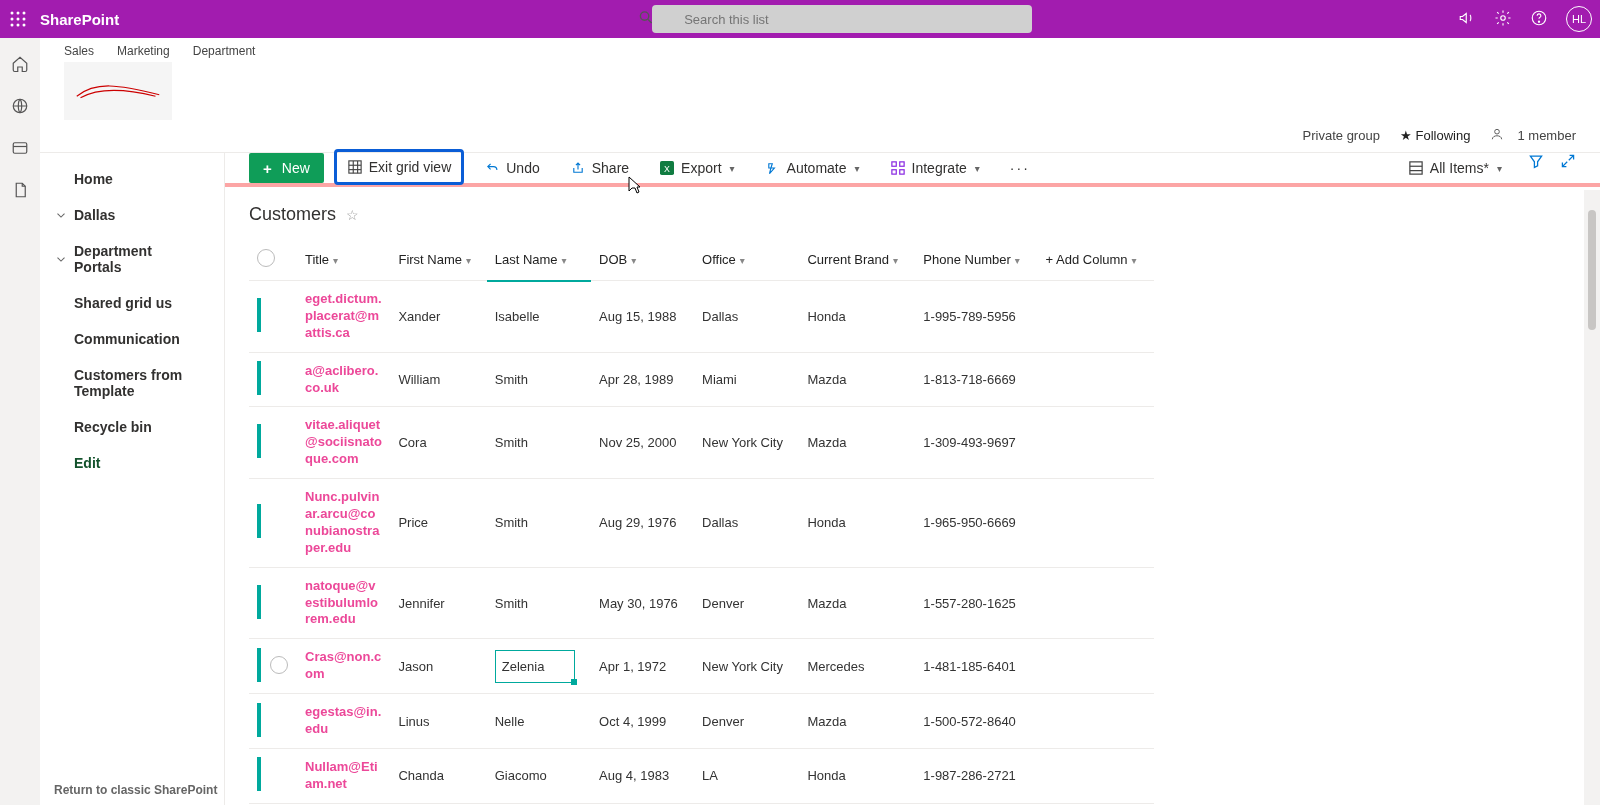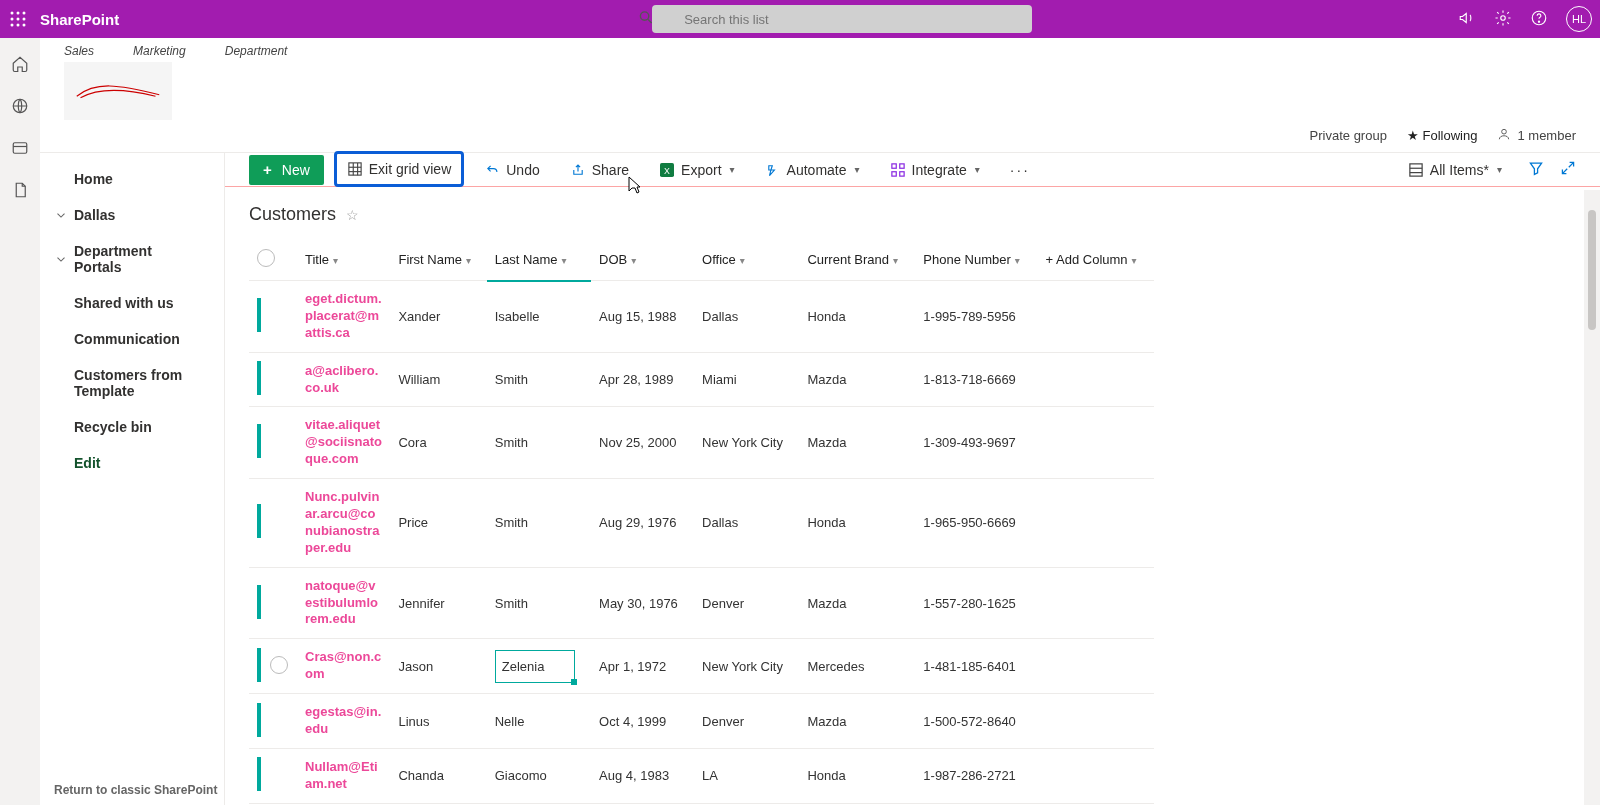--- a/index.html
+++ b/index.html
@@ -15,48 +15,48 @@
   .suite-bar .search-icon-inner { position: absolute; left: 8px; top: 50%; transform: translateY(-50%); color: #555; }
   .suite-bar .right { margin-left: auto; display: flex; align-items: center; gap: 18px; }
   .avatar-circle { width: 26px; height: 26px; border: 1px solid #fff; border-radius: 50%; display: flex; align-items: center; justify-content: center; font-size: 11px; }
 
   
   .left-rail { position: absolute; top: 38px; left: 0; width: 40px; height: calc(100% - 38px); background: #f3f2f1; display: flex; flex-direction: column; align-items: center; gap: 22px; padding-top: 16px; }
   .left-rail .rail-icon { width: 20px; height: 20px; color: #555; cursor: pointer; display:flex; align-items:center; justify-content:center; }
 
   
   .hub-header { position: absolute; top: 38px; left: 40px; right: 0; padding: 6px 24px 0 24px; border-bottom: 1px solid #edebe9; }
-  .hub-header .hub-links { display: flex; gap: 39px; font-size: 12px; color: #444; font-style: italic; }
+  .hub-header .hub-links { display: flex; gap: 23px; font-size: 12px; color: #444; }
   .hub-header .site-logo { width: 108px; height: 58px; margin-top: 4px; background: #f5f5f5; display: flex; align-items: center; justify-content: center; }
   .hub-header .site-logo svg { width: 90px; height: 24px; }
   .hub-header .right-info { position: absolute; right: 24px; bottom: 8px; display: flex; align-items: center; gap: 20px; font-size: 13px; color: #444; }
   .hub-header .right-info .follow { color: #222; display:flex; align-items:center; gap:4px; }
-  .hub-header .right-info .members { display:flex; align-items:center; gap:6px; }
+  .hub-header .right-info .members { display:flex; align-items:center; gap:13px; }
 
   
   .quick-launch { position: absolute; top: 153px; left: 40px; width: 185px; height: calc(100% - 153px); border-right: 1px solid #edebe9; padding: 8px 8px; font-weight: bold; }
   .quick-launch .nav-item { padding: 10px 14px 10px 26px; font-size: 14px; color: #323130; cursor: pointer; display:flex; align-items:center; gap:6px; }
   .quick-launch .nav-item.sub { padding-left: 26px; }
   .quick-launch .nav-item.chev { padding-left: 6px; }
   .quick-launch .nav-item.link { color: #14532d; }
   .quick-launch .return { position: absolute; bottom: 8px; left: 14px; font-size: 12px; color: #666; }
   .chev-icon { width:14px; height:14px; display:inline-flex; }
 
   
-  .command-bar { position: absolute; top: 153px; left: 225px; right: 0; height: 34px; display: flex; align-items: center; padding: 0 24px; gap: 10px; border-bottom: 1px solid #fca5a5; }
+  .command-bar { position: absolute; top: 153px; left: 225px; right: 0; height: 34px; display: flex; align-items: center; padding: 0 24px; gap: 10px; border-bottom: 4px solid #fca5a5; }
   .command-bar .btn { display: inline-flex; align-items: center; gap: 6px; height: 30px; padding: 0 10px; font-size: 14px; color: #323130; cursor: pointer; }
   .command-bar .btn.new { background: #0f9d58; color: #fff; border-radius: 2px; padding: 0 14px; }
   .command-bar .btn.new:before { content:"+"; font-weight:600; margin-right:4px; font-size:15px; }
   .command-bar .btn.exit { border: 3px solid #0a5dd6; border-radius: 4px; padding: 0 10px; height: 36px; margin-top:-2px; }
   .command-bar .btn .ico { width: 16px; height: 16px; display:inline-flex; align-items:center; justify-content:center; color:#444; }
   .command-bar .btn .ico.green{ color:#107c41; }
   .command-bar .btn .ico.blue{ color:#0078d4; }
   .command-bar .btn .ico.purple{ color:#8a2be2; }
   .command-bar .btn .chev-sm{ font-size:10px; color:#666; margin-left:2px; }
-  .command-bar .right-cmds { margin-left: auto; display: flex; align-items: center; gap: 16px; }
+  .command-bar .right-cmds { margin-left: auto; display: flex; align-items: flex-start; gap: 16px; }
 
   
   .list-area { position: absolute; top: 190px; left: 225px; right: 44px; bottom: 0; overflow: hidden; padding: 14px 24px 0 24px; }
   .list-title { font-size: 18px; font-weight: 400; display: flex; align-items: center; gap: 10px; margin-bottom: 12px; }
   .list-title .star { color: #999; font-size: 14px; }
 
   
   .grid { width: 905px; border-collapse: collapse; }
   .grid th { text-align: left; font-weight: 400; font-size: 13px; color: #222; padding: 12px 8px 10px 8px; border-bottom: 1px solid #edebe9; white-space: nowrap; }
   .grid th.sel { width: 48px; }
@@ -197,21 +197,21 @@
       <span>Dallas</span>
     </div>
   <div class="nav-item chev">
       <span class="chev-icon">
         <svg width="14" height="14" viewBox="0 0 20 20">
           <path d="M5 8l5 5 5-5" stroke="#666" stroke-width="1.5" fill="none"></path>
         </svg>
       </span>
       <span>Department Portals</span>
     </div>
-  <div class="nav-item sub">Shared with us</div>
+  <div class="nav-item sub">Shared grid us</div>
   <div class="nav-item sub">Communication</div>
   <div class="nav-item sub">Customers from Template</div>
   <div class="nav-item sub">Recycle bin</div>
   <div class="nav-item sub link">Edit</div>
   <div class="return">Return to classic SharePoint</div>
 </div>
 
 <div class="command-bar">
   <span class="btn new">New</span>
   <span class="btn exit">

